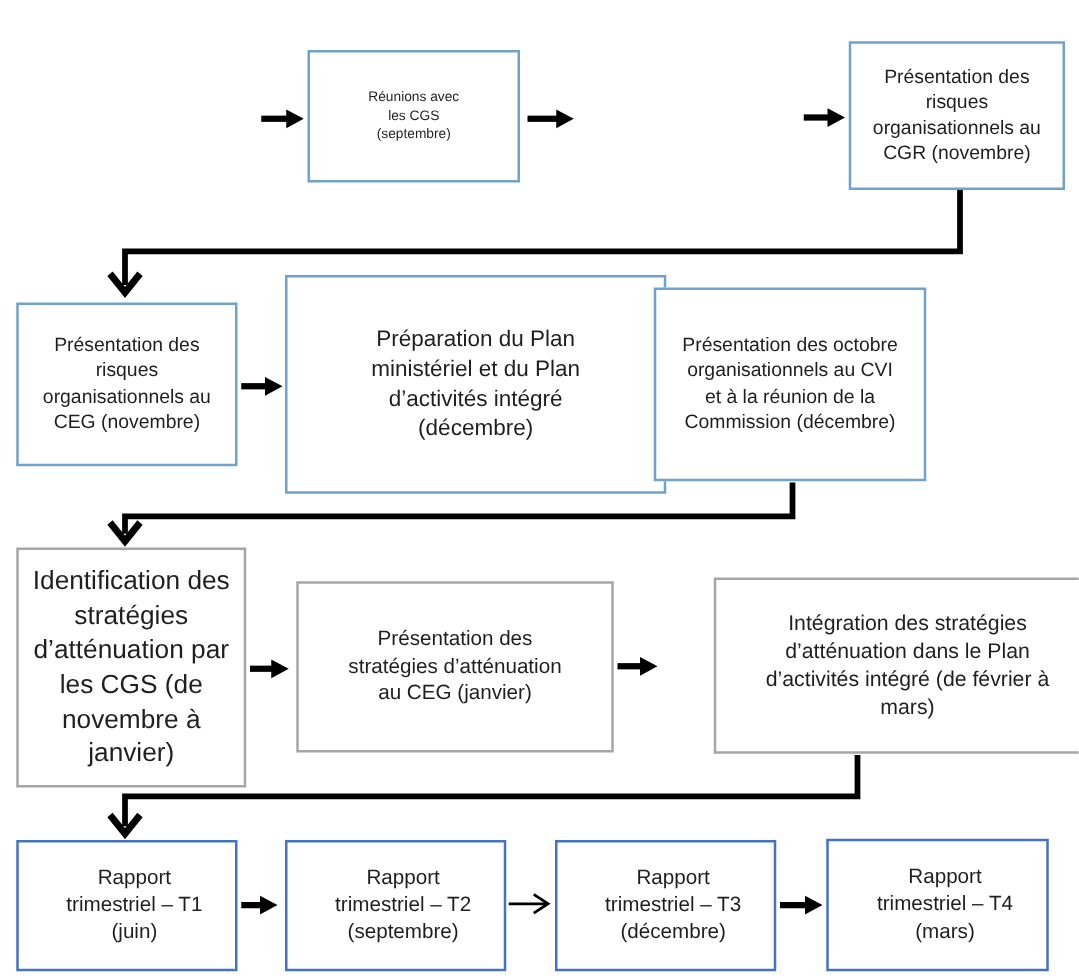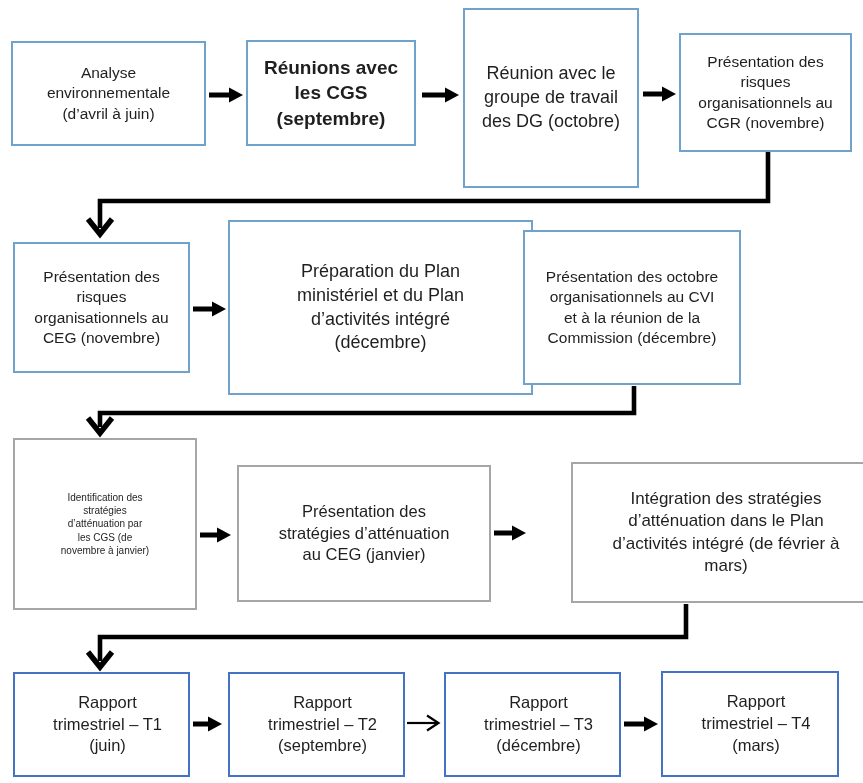--- a/index.html
+++ b/index.html
@@ -92,48 +92,42 @@
     <g>
       <line class="thin" x1="407" y1="723" x2="437" y2="723"></line>
       <polyline class="thin" points="427,715.5 438.5,723 427,730.5"></polyline>
     </g>
     <g>
       <line class="aline" x1="624" y1="724" x2="645" y2="724"></line>
       <polygon class="ahead" points="658,724 644,716.5 644,731.5"></polygon>
     </g>
   </svg>
 
-  <div class="box" style="left:11px;top:41px;width:195px;height:105px;font-size:15.5px;">Analyse
-environnementale
-(d’avril à juin)</div>
-  <div class="box" style="left:246px;top:40px;width:170px;height:106px;font-size:19px;font-weight:bold;">Réunions avec
+  <div class="box" style="left:246px;top:40px;width:170px;height:106px;font-size:11px;">Réunions avec
 les CGS
 (septembre)</div>
-  <div class="box" style="left:463px;top:8px;width:176px;height:180px;font-size:18px;">Réunion avec le
-groupe de travail
-des DG (octobre)</div>
   <div class="box" style="left:679px;top:33px;width:173px;height:119px;font-size:15.5px;">Présentation des
 risques
 organisationnels au
 CGR (novembre)</div>
 
   <div class="box" style="left:13px;top:242px;width:177px;height:131px;font-size:15.5px;">Présentation des
 risques
 organisationnels au
 CEG (novembre)</div>
   <div class="box" style="left:228px;top:220px;width:305px;height:175px;font-size:18px;">Préparation du Plan
 ministériel et du Plan
 d’activités intégré
 (décembre)</div>
   <div class="box" style="left:523px;top:230px;width:218px;height:155px;font-size:15.5px;">Présentation des octobre
 organisationnels au CVI
 et à la réunion de la
 Commission (décembre)</div>
 
-  <div class="box b-gray" style="left:13px;top:438px;width:184px;height:172px;font-size:10px;">Identification des
+  <div class="box b-gray" style="left:13px;top:438px;width:184px;height:192px;font-size:21px;">Identification des
 stratégies
 d’atténuation par
 les CGS (de
 novembre à janvier)</div>
   <div class="box b-gray" style="left:237px;top:465px;width:254px;height:137px;font-size:16.5px;">Présentation des
 stratégies d’atténuation
 au CEG (janvier)</div>
   <div class="box b-gray" style="left:531px;top:462px;width:310px;height:141px;font-size:17px;margin-left:40px;">Intégration des stratégies
 d’atténuation dans le Plan
 d’activités intégré (de février à

